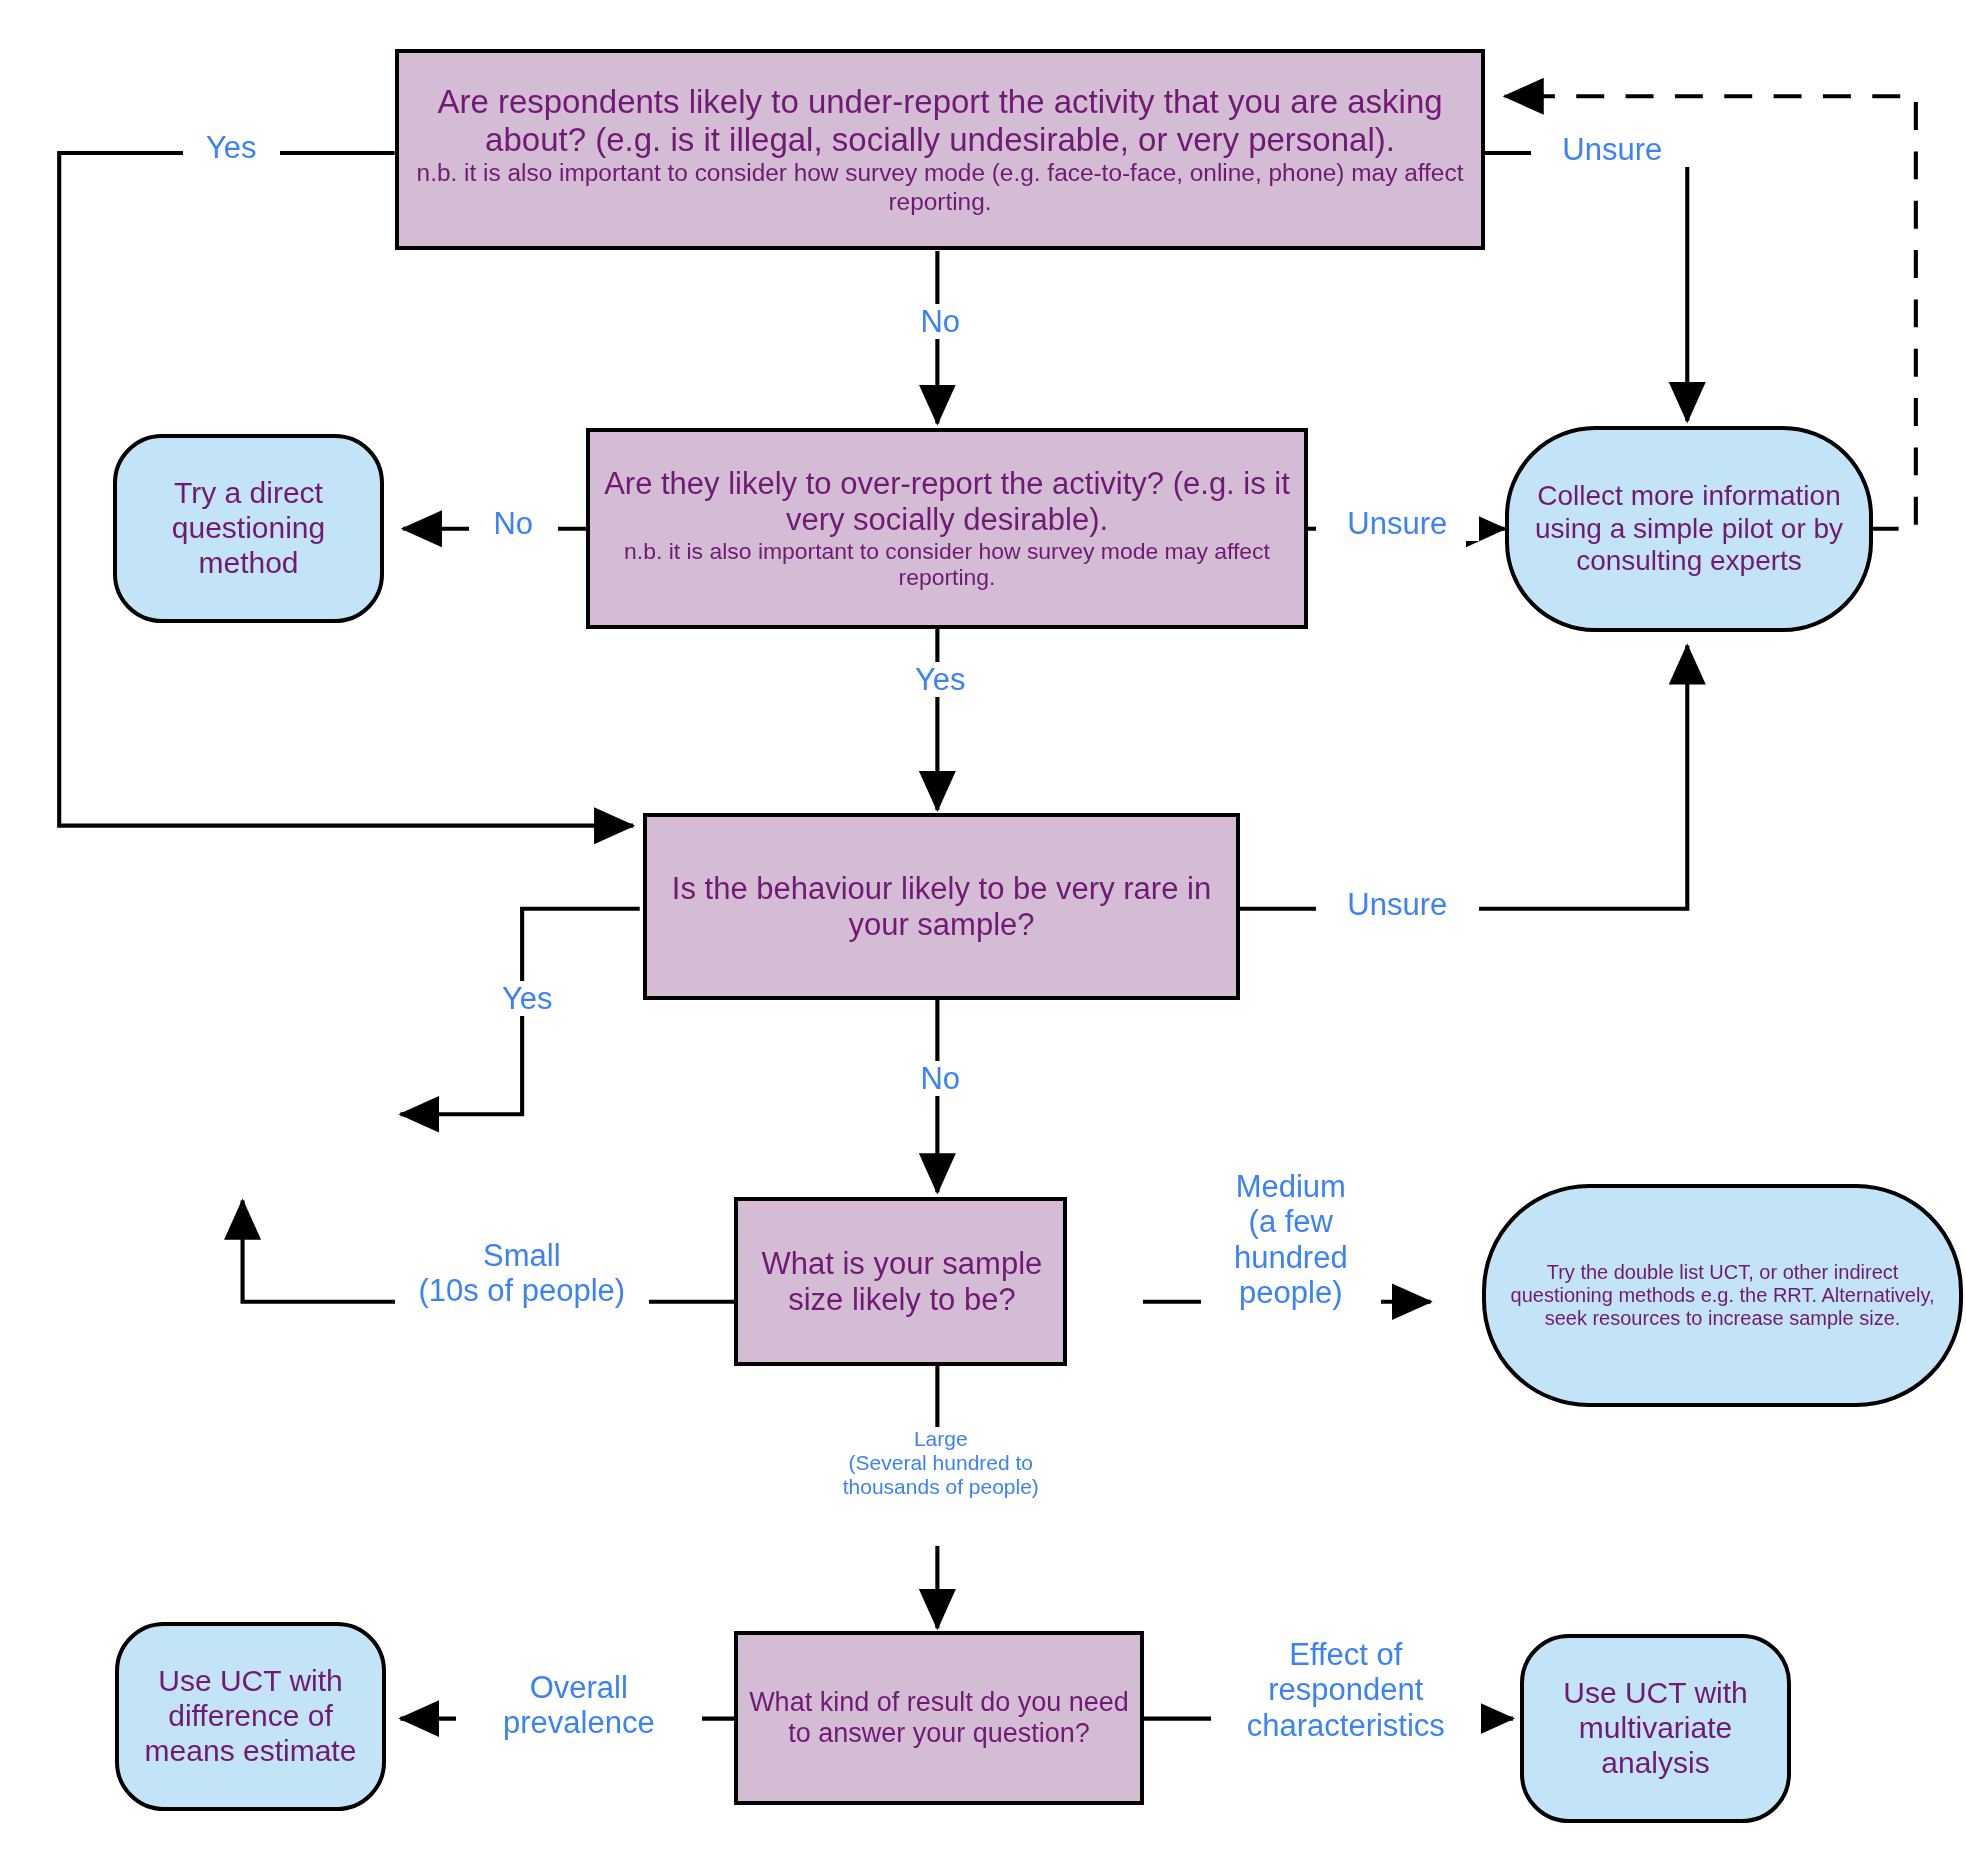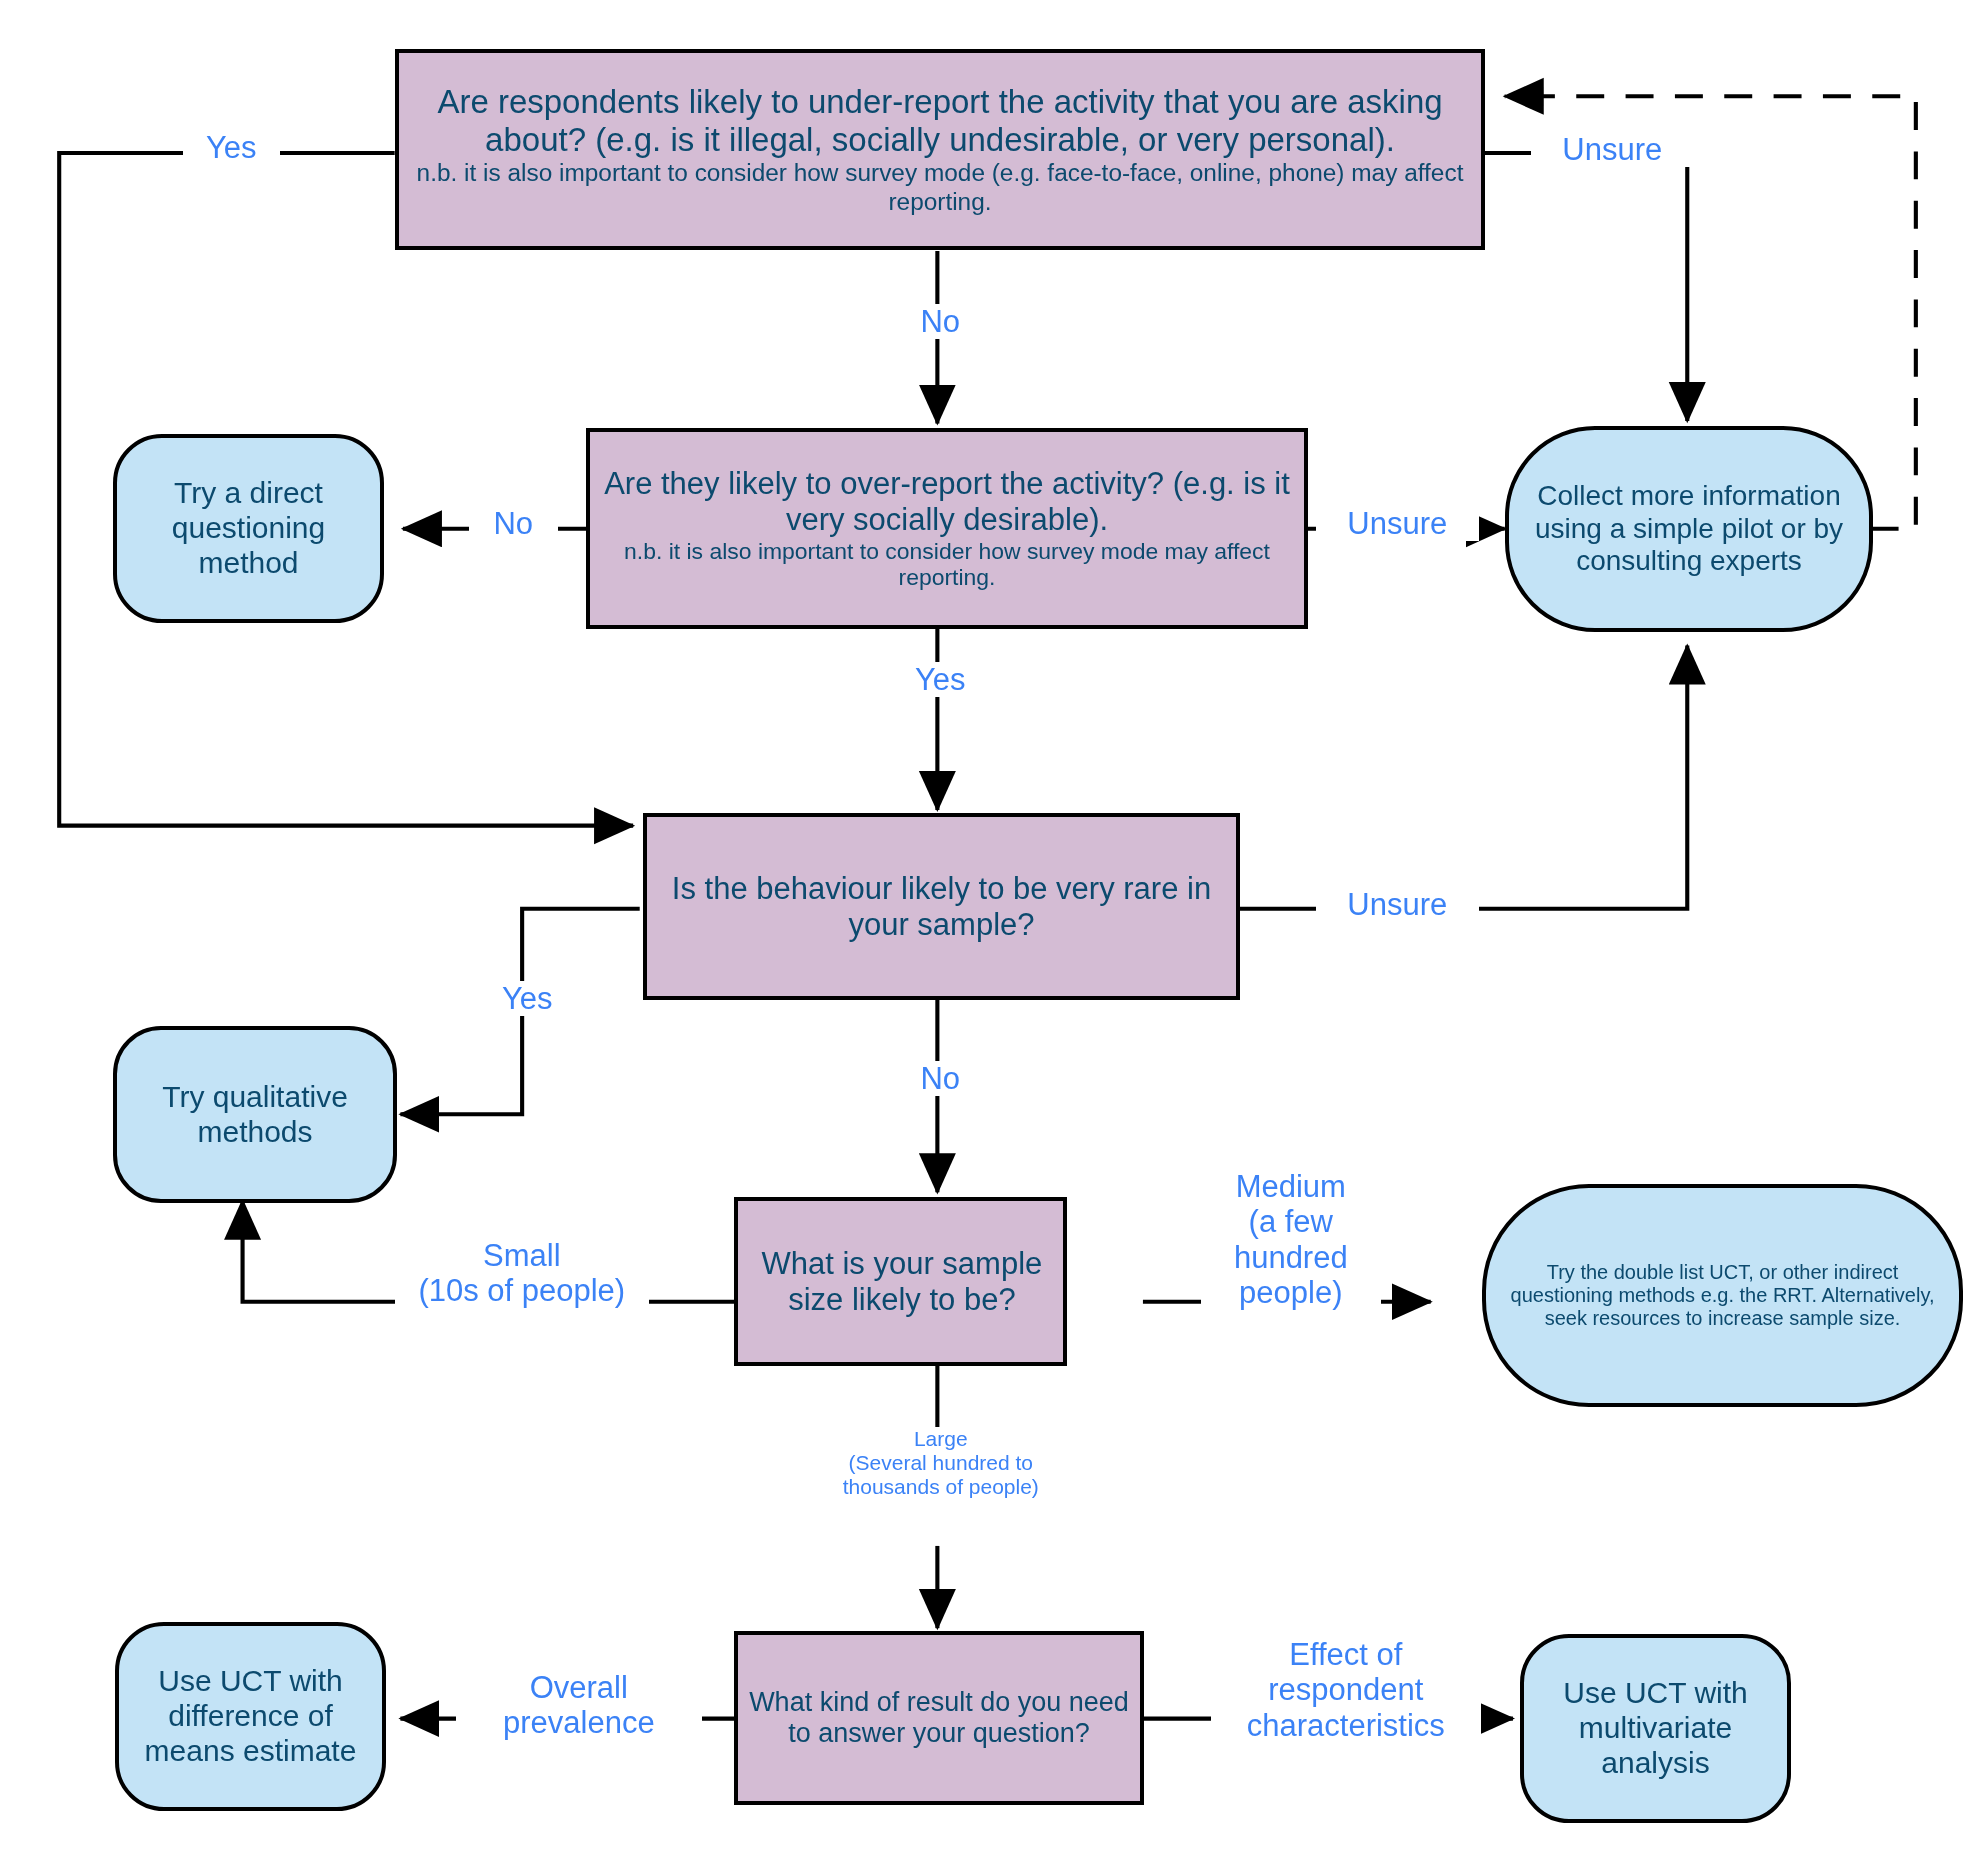--- a/index.html
+++ b/index.html
@@ -23,21 +23,21 @@
     pointer-events: none;
   }
   .node {
     position: absolute;
     box-sizing: border-box;
     display: flex;
     align-items: center;
     justify-content: center;
     text-align: center;
     border: 4.1px solid #000000;
-    color: #0c4a6e;
+    color: #701a75;
     line-height: 1.16;
     padding: 5px 8.2px;
   }
   .decision {
     background: #d4bcd4;
     border-radius: 0;
   }
   .terminal {
     background: #c3e3f6;
   }
@@ -128,23 +128,20 @@
   </div>
 
   <div class="node terminal" style="left:113px; top:434px; width:271px; height:189px; border-radius:49px; font-size:30px;">
     <span class="txt">Try a direct questioning method</span>
   </div>
 
   <div class="node terminal" style="left:1505px; top:426px; width:368px; height:206px; border-radius:90px; font-size:28px;">
     <span class="txt">Collect more information using a simple pilot or by consulting experts</span>
   </div>
 
-  <div class="node terminal" style="left:113px; top:1026px; width:284px; height:177px; border-radius:48px; font-size:30px;">
-    <span class="txt">Try qualitative methods</span>
-  </div>
 
   <div class="node terminal" style="left:1482px; top:1184px; width:481px; height:223px; border-radius:107px; font-size:20px;">
     <span class="txt">Try the double list UCT, or other indirect questioning methods e.g. the RRT. Alternatively, seek resources to increase sample size.</span>
   </div>
 
   <div class="node terminal" style="left:115px; top:1622px; width:271px; height:189px; border-radius:49px; font-size:30px;">
     <span class="txt">Use UCT with difference of means estimate</span>
   </div>
 
   <div class="node terminal" style="left:1520px; top:1622px; width:271px; height:189px; border-radius:49px; font-size:30px;margin-top:12px;">

